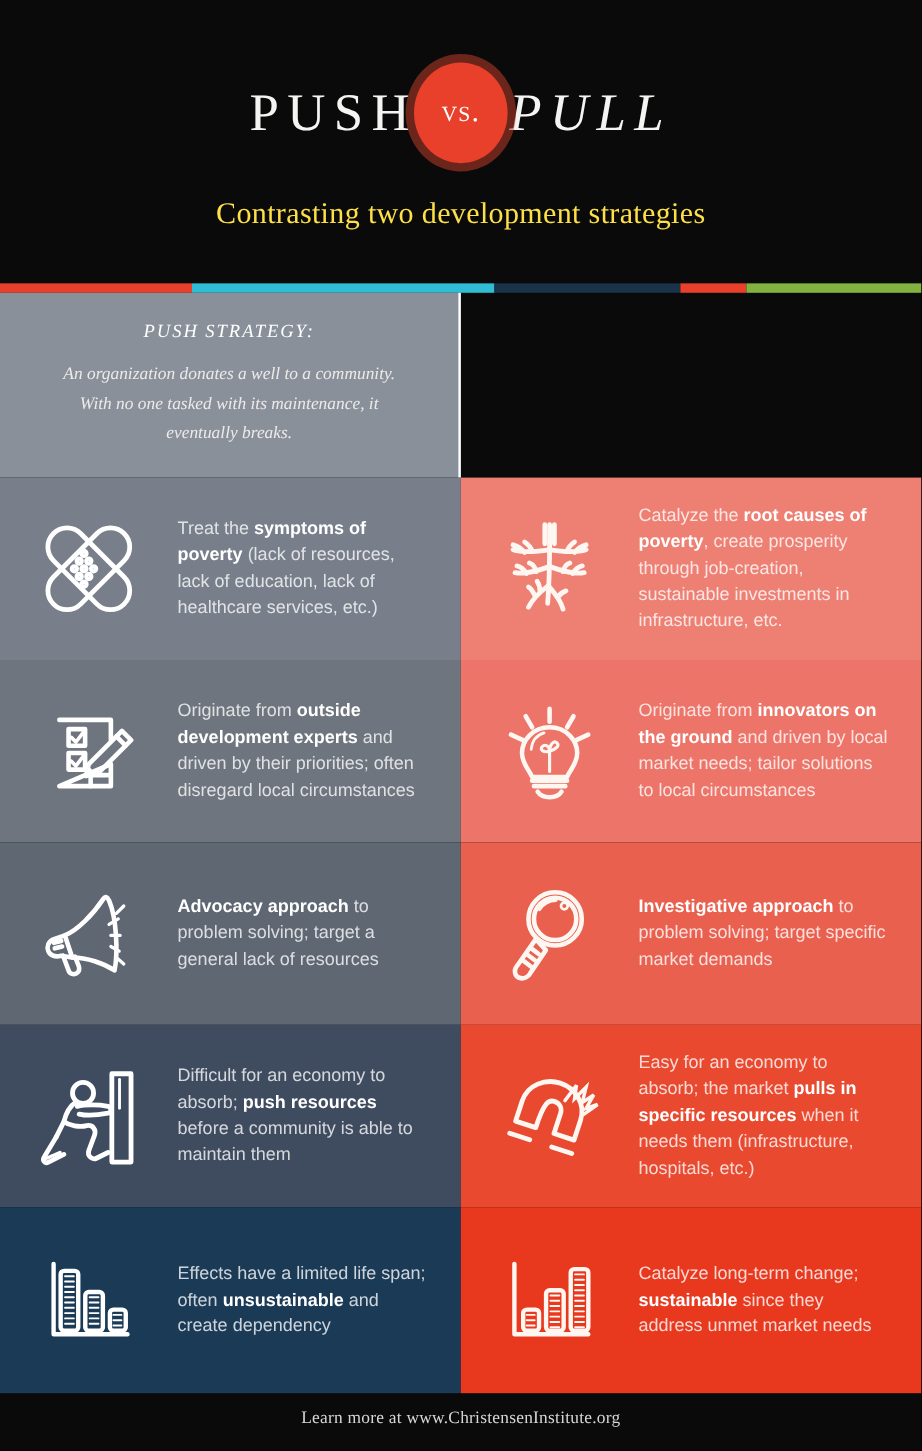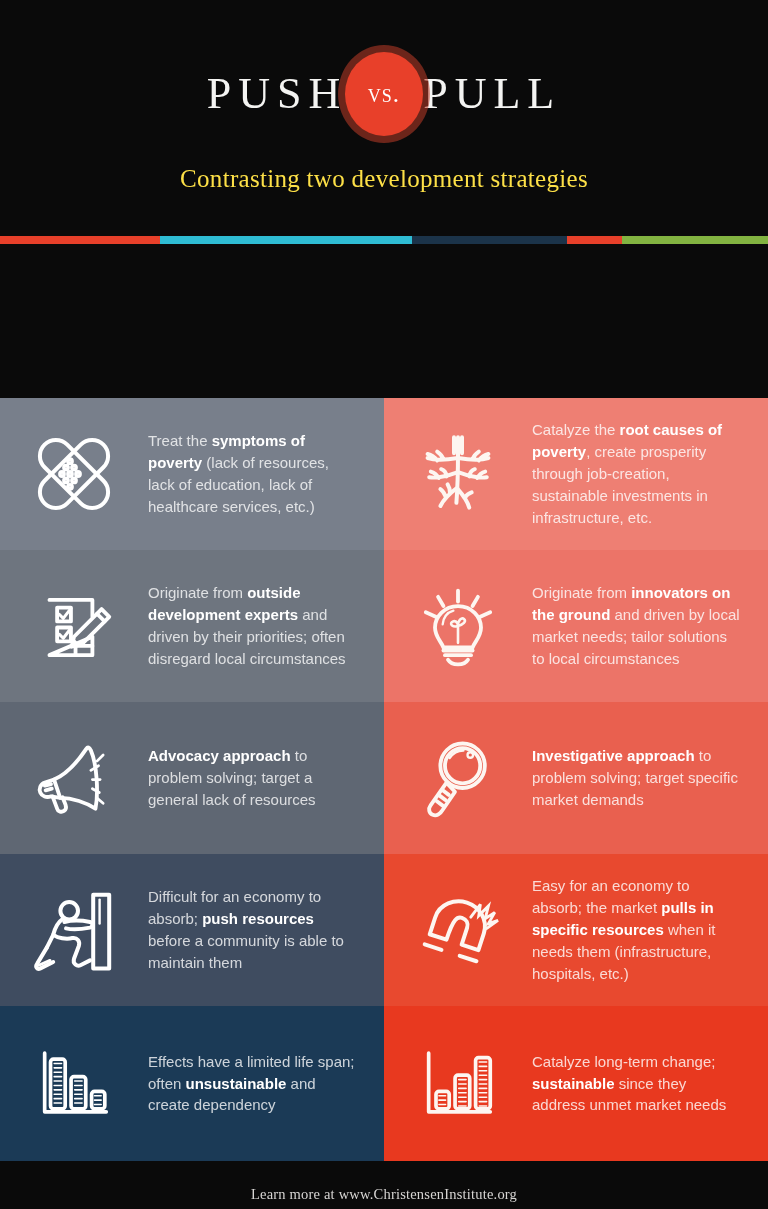--- a/index.html
+++ b/index.html
@@ -46,21 +46,21 @@
   .title-word {
     font-family: "Liberation Serif", serif;
     font-size: 44px;
     letter-spacing: 7px;
     color: #f4f4f2;
     font-weight: 400;
     line-height: 1;
   }
 
   .title-word.left  { margin-right: 22px; }
-  .title-word.right { margin-left: 54px; }
+  .title-word.right { margin-left: 54px; font-style: italic; }
 
   .vs-badge {
     position: absolute;
     left: 50%;
     top: 50%;
     transform: translate(-50%, -50%);
     width: 78px;
     height: 84px;
     border-radius: 50%;
     background: #e8402a;
@@ -192,21 +192,21 @@
   .copy b {
     color: #ffffff;
     font-weight: 700;
   }
 
   
   .footer {
     height: 42px;
     background: #0a0a0a;
     display: flex;
-    align-items: flex-end;
+    align-items: center;
     justify-content: center;
   }
 
   .footer-text {
     font-family: "Liberation Serif", serif;
     font-size: 14.5px;
     color: #d8d6d4;
     letter-spacing: 0.2px;
   }
 </style>
@@ -230,20 +230,24 @@
     <span style="background:#e8402a;width:20.8%"></span>
     <span style="background:#2fbcd4;width:32.8%"></span>
     <span style="background:#1b3349;width:20.2%"></span>
     <span style="background:#e8402a;width:7.2%"></span>
     <span style="background:#82b341;width:19%"></span>
   </div>
 
   <div class="grid">
 
     <div class="row row-head">
+      <div class="cell left" style="background:#8a909a">
+        <div class="strategy-label">PUSH STRATEGY:</div>
+        <div class="strategy-desc">An organization donates a well to a community. With no one tasked with its maintenance, it eventually breaks.</div>
+      </div>
     </div>
 
     <div class="row row-item">
       <div class="cell left" style="background:#787f8b">
         <div class="cell-inner">
           <div class="icon-box">
             <svg viewBox="0 0 120 120" width="96" height="96">
               <rect x="8" y="40" width="104" height="40" rx="20" transform="rotate(45 60 60)"></rect>
               <rect x="8" y="40" width="104" height="40" rx="20" transform="rotate(-45 60 60)"></rect>
               <g stroke-width="4.5">

